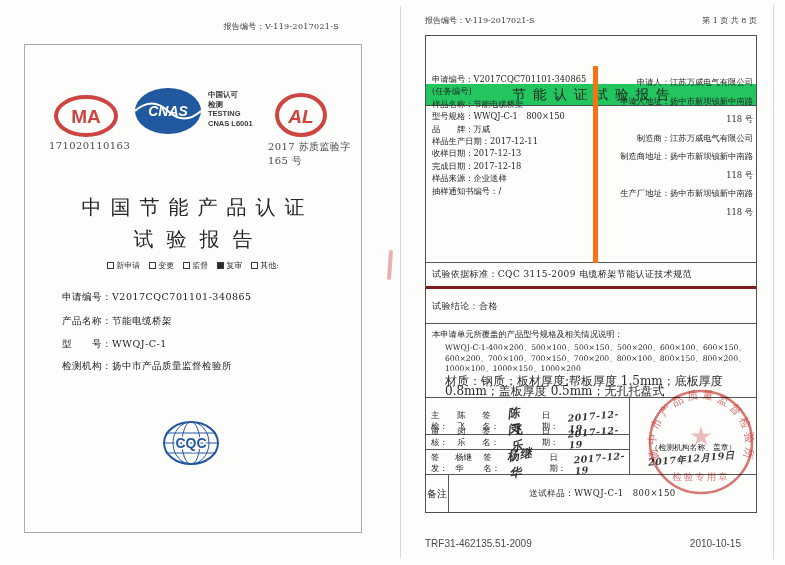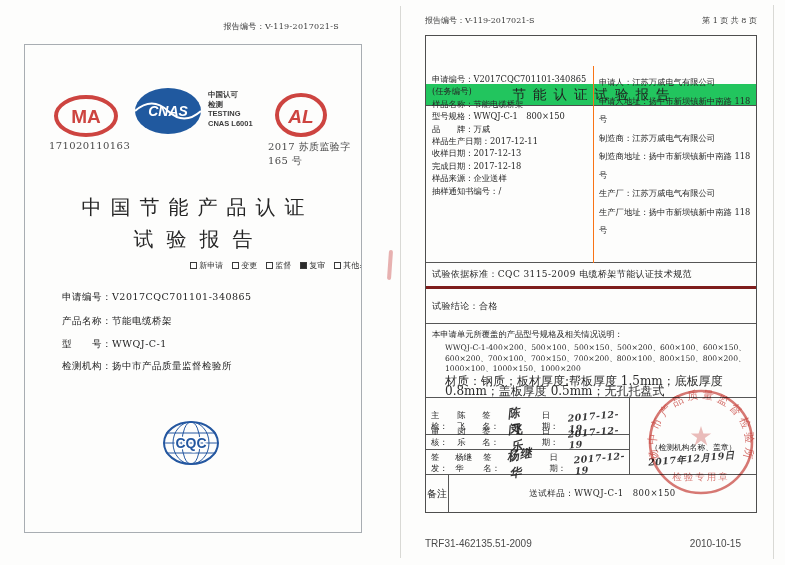--- a/index.html
+++ b/index.html
@@ -18,21 +18,21 @@
     font-size:8px; color:#3a3a3a; letter-spacing:.3px; }
   .lp-border { position:absolute; left:24px; top:44px; width:338px; height:489px;
     border:1px solid #a8adb2; }
   .lp-logos { position:absolute; left:24px; top:84px; width:338px; height:72px; }
   .logo-num { position:absolute; font-size:10px; color:#4a4a4a; letter-spacing:.4px; }
   .cnas-lines { position:absolute; left:184px; top:6px; font-size:7.5px; line-height:9.5px;
     color:#3c3c3c; font-family:"Liberation Sans",sans-serif; font-weight:bold; }
   .lp-title { position:absolute; left:24px; width:338px; text-align:center;
     font-size:20px; color:#262626; white-space:nowrap; }
   .lp-checks { position:absolute; left:24px; top:260px; width:338px; display:flex;
-    justify-content:flex-end; gap:9px; font-size:8px; color:#333; }
+    justify-content:center; gap:9px; font-size:8px; color:#333; }
   .chk { display:flex; align-items:center; gap:2px; }
   .box { width:7px; height:7px; border:1px solid #3a3a3a; display:inline-block; }
   .box.filled { background:#2b2b2b; }
   .lp-field { position:absolute; left:62px; font-size:9.5px; color:#222; letter-spacing:.5px; }
   .lp-cqc { position:absolute; left:162px; top:420px; }
   .red-smudge { position:absolute; left:388px; top:250px; width:4px; height:30px;
     background:rgba(205,85,85,.45); border-radius:3px; transform:rotate(4deg); }
 
   
   #right-page { position:absolute; left:415px; top:0; width:370px; height:565px; }
@@ -42,21 +42,21 @@
     border:1px solid #4e4e4e; font-size:8.3px; color:#262626; }
   .row-title { position:absolute; left:0; top:0; width:330px; height:22px;
     background:#22c55e; border-bottom:1px solid #4e4e4e; display:flex;
     align-items:center; justify-content:center; font-size:13.5px; letter-spacing:7px;
     color:#1f1f1f; text-indent:7px;margin-top:48px; }
   .row-info { position:absolute; left:0; top:30px; width:330px; height:197px;
     border-bottom:1px solid #565656; }
   .info-left { position:absolute; left:0; top:0; width:167px; height:197px;
     padding:7px 4px 0 6px; line-height:12.4px; }
   .info-right { position:absolute; left:167px; top:0; width:163px; height:197px;
-    border-left:1px solid #f97316; padding:7px 3px 0 5px; line-height:18.5px; }
+    border-left:5px solid #f97316; padding:7px 3px 0 5px; line-height:18.5px;text-align:right; }
   .row-standard { position:absolute; left:0; top:227px; width:330px; height:26px;
     border-bottom:3px solid #7f1d1d; display:flex; align-items:center;
     padding-left:6px; font-size:9px; letter-spacing:.4px; }
   .row-conclusion { position:absolute; left:0; top:253px; width:330px; height:35px;
     border-bottom:1px solid #565656; display:flex; align-items:center;
     padding-left:6px; font-size:9px; letter-spacing:.4px; }
   .row-coverage { position:absolute; left:0; top:288px; width:330px; height:74px;
     border-bottom:1px solid #565656; padding:5px 6px 0 6px; }
   .coverage-models { margin:3px 4px 0 13px; font-size:7.6px; line-height:10.6px;
     color:#2b2b2b; }
@@ -194,21 +194,20 @@
           <div><span>收样日期：</span><span>2017-12-13</span></div>
           <div><span>完成日期：</span><span>2017-12-18</span></div>
           <div><span>样品来源：</span><span>企业送样</span></div>
           <div><span>抽样通知书编号：</span><span>/</span></div>
         </div>
         <div class="info-right">
           <div><span>申请人：</span><span>江苏万威电气有限公司</span></div>
           <div><span>申请人地址：</span><span>扬中市新坝镇新中南路 118 号</span></div>
           <div><span>制造商：</span><span>江苏万威电气有限公司</span></div>
           <div><span>制造商地址：</span><span>扬中市新坝镇新中南路 118 号</span></div>
-          <div><span>生产厂：</span><span>江苏万威电气有限公司</span></div>
           <div><span>生产厂地址：</span><span>扬中市新坝镇新中南路 118 号</span></div>
         </div>
       </div>
 
       <div class="row-standard">
         <span>试验依据标准：</span>
           <span>CQC 3115-2009 电缆桥架节能认证技术规范</span>
       </div>
 
       <div class="row-conclusion">

